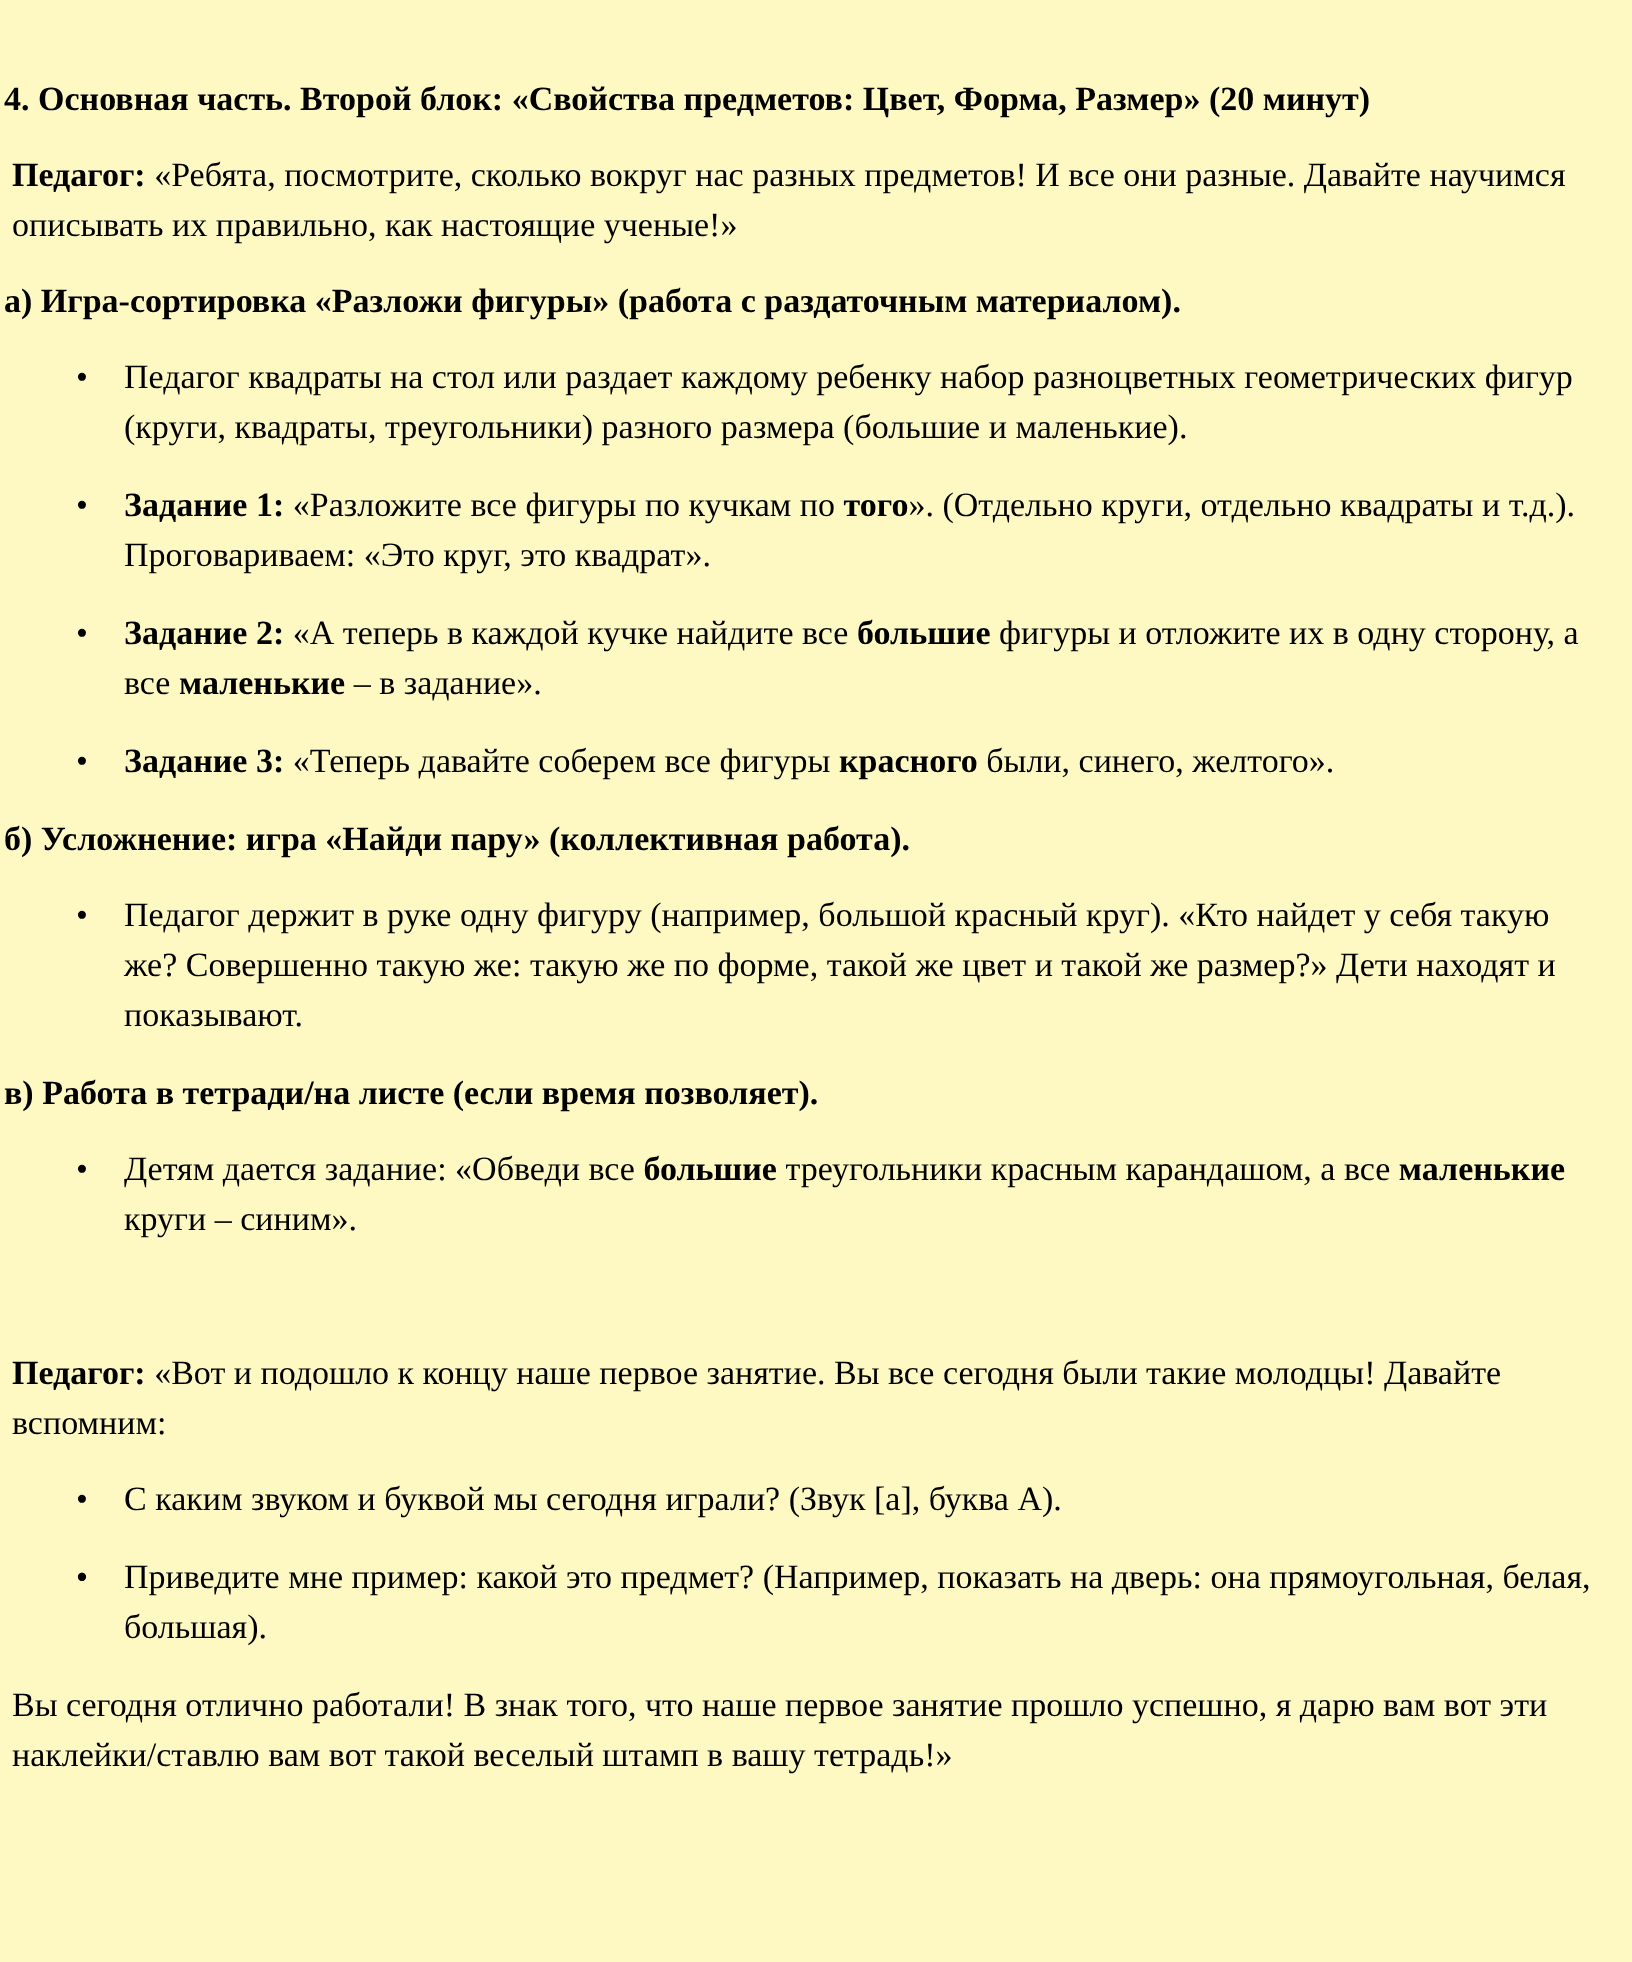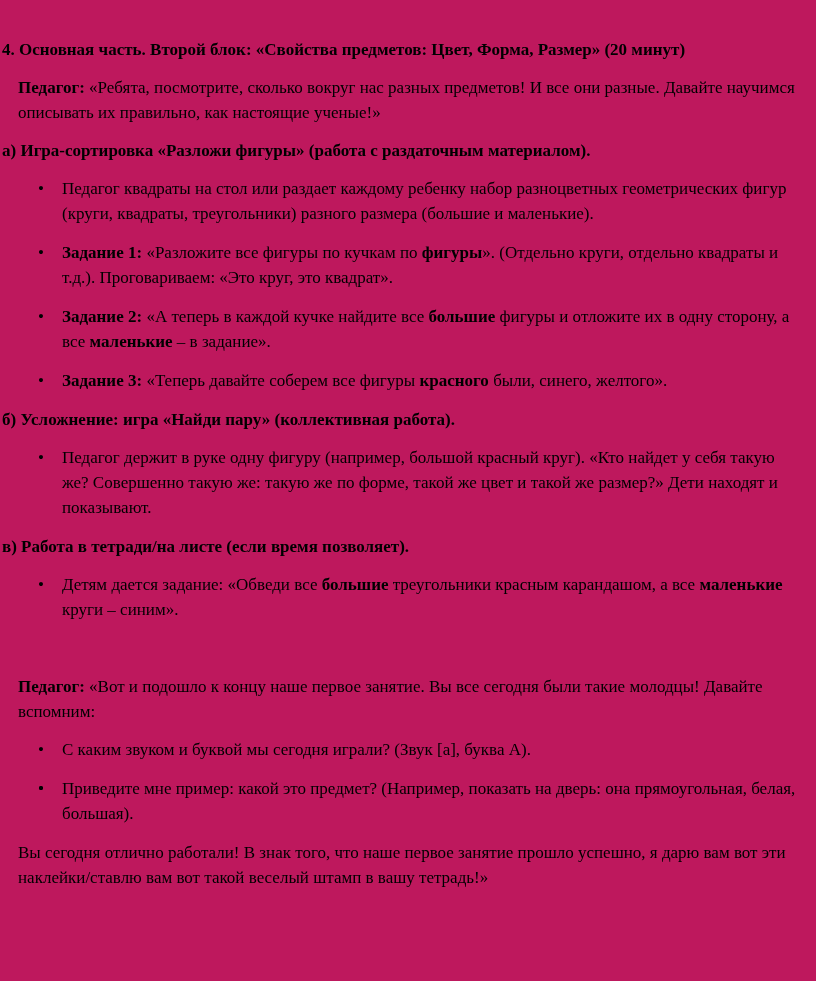--- a/index.html
+++ b/index.html
@@ -4,34 +4,34 @@
 <style>
   html, body {
     margin: 0;
     padding: 0;
     background: #ffffff;
   }
   .page {
     width: 816px;
     height: 981px;
     box-sizing: border-box;
-    background: #be185d;
+    background: #fef9c3;
     color: #000000;
     font-family: "Liberation Serif", "DejaVu Serif", serif;
     font-size: 17px;
     line-height: 25px;
     padding: 37px 14px 20px 2px;
     overflow: hidden;
   }
   .heading {
     font-weight: bold;
     margin: 0 0 13px 0;
   }
   .paragraph {
-    margin: 0 0 13px 16px;
+    margin: 0 0 13px 4px;
   }
   .bullet {
     position: relative;
     padding-left: 60px;
     margin: 0 0 14px 0;
   }
   .bullet .dot {
     position: absolute;
     left: 36px;
     top: 0;
@@ -45,21 +45,21 @@
 </style>
 </head>
 <body>
 
 <div class="page">
   <div id="doc">
       <div class="heading"><span class="b">4. Основная часть. Второй блок: «Свойства предметов: Цвет, Форма, Размер» (20 минут)</span></div>
       <div class="paragraph"><span class="b">Педагог:</span><span> «Ребята, посмотрите, сколько вокруг нас разных предметов! И все они разные. Давайте научимся описывать их правильно, как настоящие ученые!»</span></div>
       <div class="heading"><span class="b">а) Игра-сортировка «Разложи фигуры» (работа с раздаточным материалом).</span></div>
       <div class="bullet"><span class="dot">•</span><span>Педагог квадраты на стол или раздает каждому ребенку набор разноцветных геометрических фигур (круги, квадраты, треугольники) разного размера (большие и маленькие).</span></div>
-      <div class="bullet"><span class="dot">•</span><span class="b">Задание 1:</span><span> «Разложите все фигуры по кучкам по </span><span class="b">фигуры</span><span>». (Отдельно круги, отдельно квадраты и т.д.). Проговариваем: «Это круг, это квадрат».</span></div>
+      <div class="bullet"><span class="dot">•</span><span class="b">Задание 1:</span><span> «Разложите все фигуры по кучкам по </span><span class="b">того</span><span>». (Отдельно круги, отдельно квадраты и т.д.). Проговариваем: «Это круг, это квадрат».</span></div>
       <div class="bullet"><span class="dot">•</span><span class="b">Задание 2:</span><span> «А теперь в каждой кучке найдите все </span><span class="b">большие</span><span> фигуры и отложите их в одну сторону, а все </span><span class="b">маленькие</span><span> – в задание».</span></div>
       <div class="bullet"><span class="dot">•</span><span class="b">Задание 3:</span><span> «Теперь давайте соберем все фигуры </span><span class="b">красного</span><span> были, синего, желтого».</span></div>
       <div class="heading"><span class="b">б) Усложнение: игра «Найди пару» (коллективная работа).</span></div>
       <div class="bullet"><span class="dot">•</span><span>Педагог держит в руке одну фигуру (например, </span><span class="i">большой красный круг</span><span>). «Кто найдет у себя такую же? Совершенно такую же: такую же по форме, такой же цвет и такой же размер?» Дети находят и показывают.</span></div>
       <div class="heading"><span class="b">в) Работа в тетради/на листе (если время позволяет).</span></div>
       <div class="bullet"><span class="dot">•</span><span>Детям дается задание: «Обведи все </span><span class="b">большие</span><span> треугольники красным карандашом, а все </span><span class="b">маленькие</span><span> круги – синим».</span></div>
       <div class="spacer"></div>
       <div class="paragraph"><span class="b">Педагог:</span><span> «Вот и подошло к концу наше первое занятие. Вы все сегодня были такие молодцы! Давайте вспомним:</span></div>
       <div class="bullet"><span class="dot">•</span><span>С каким звуком и буквой мы сегодня играли? (Звук [а], буква А).</span></div>
       <div class="bullet"><span class="dot">•</span></div>

